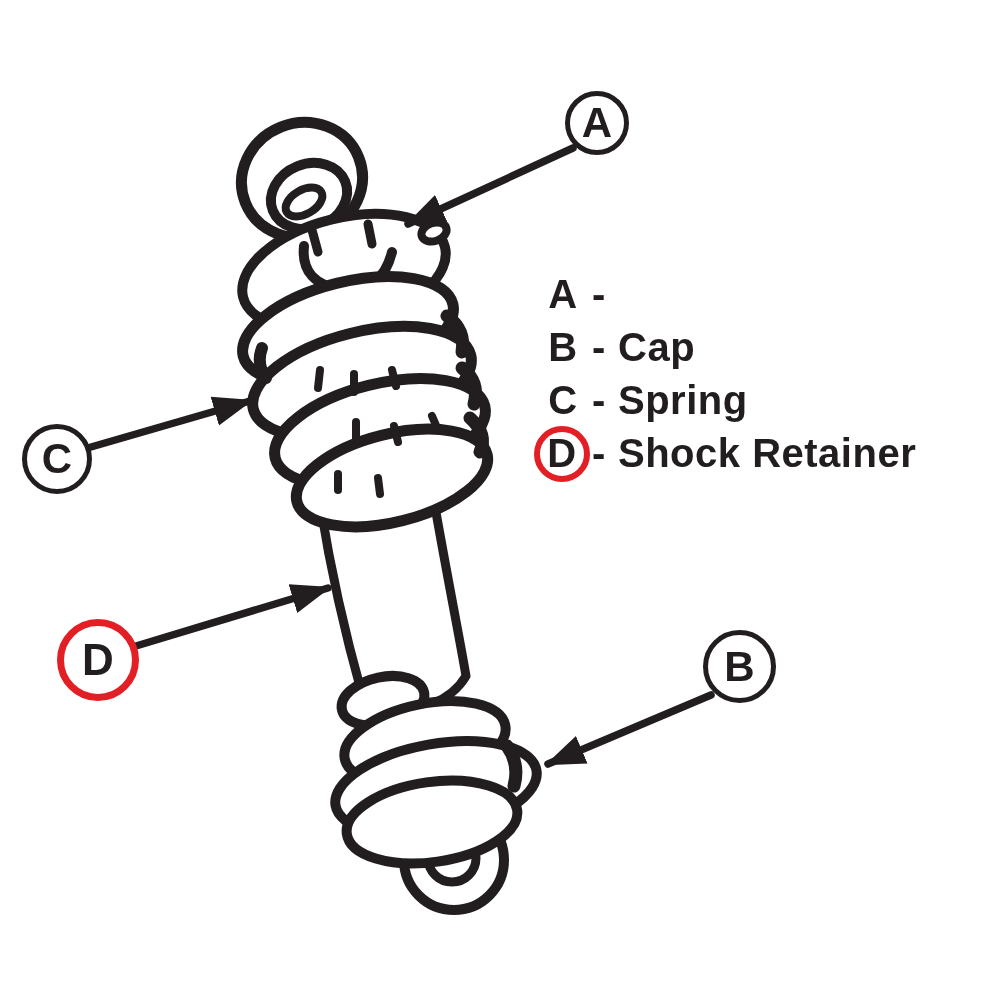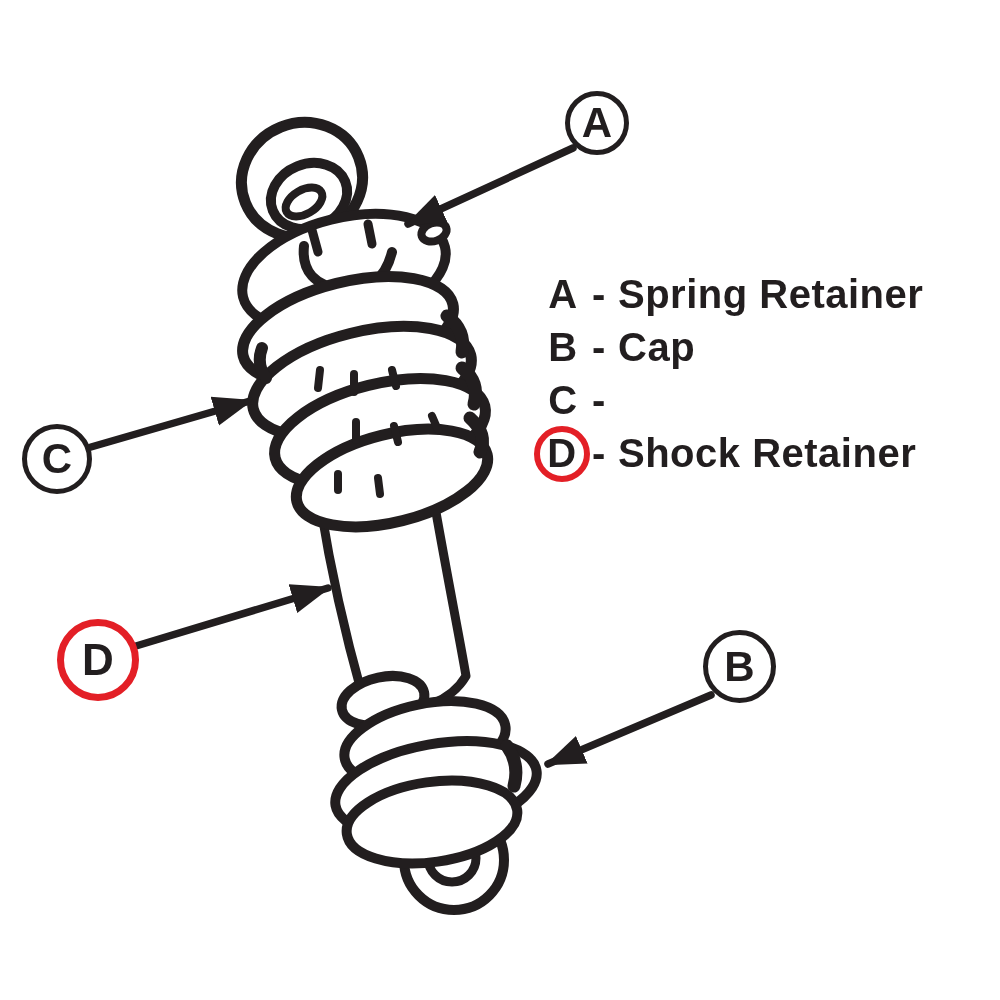--- a/index.html
+++ b/index.html
@@ -174,32 +174,32 @@
   <div class="co co-a">A</div>
   <div class="co co-c">C</div>
   <div class="co co-d">D</div>
   <div class="co co-b">B</div>
 
   <div class="legend">
 
     <div class="legend-row">
       <span class="legend-letter">A</span>
       <span class="legend-dash">-</span>
-      <span class="legend-name">Spring Retainer</span>
     </div>
 
     <div class="legend-row">
       <span class="legend-letter">B</span>
       <span class="legend-dash">-</span>
       <span class="legend-name">Cap</span>
     </div>
 
     <div class="legend-row">
       <span class="legend-letter">C</span>
       <span class="legend-dash">-</span>
+      <span class="legend-name">Spring</span>
     </div>
 
     <div class="legend-row">
       <span class="legend-letter ring-red">
         <span>D</span>
       </span>
       <span class="legend-dash">-</span>
       <span class="legend-name">Shock Retainer</span>
     </div>
 

